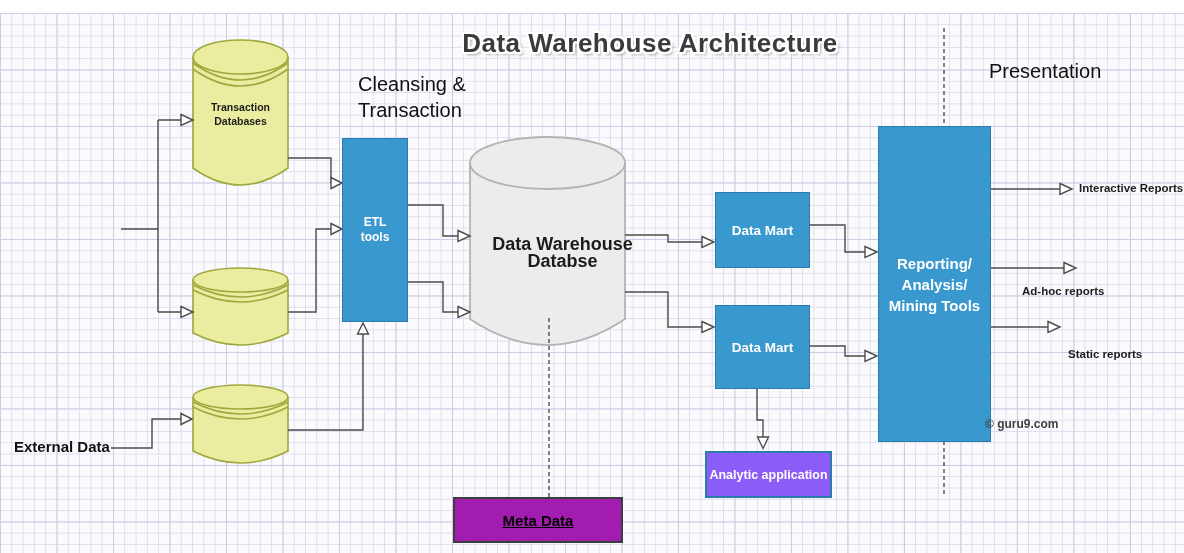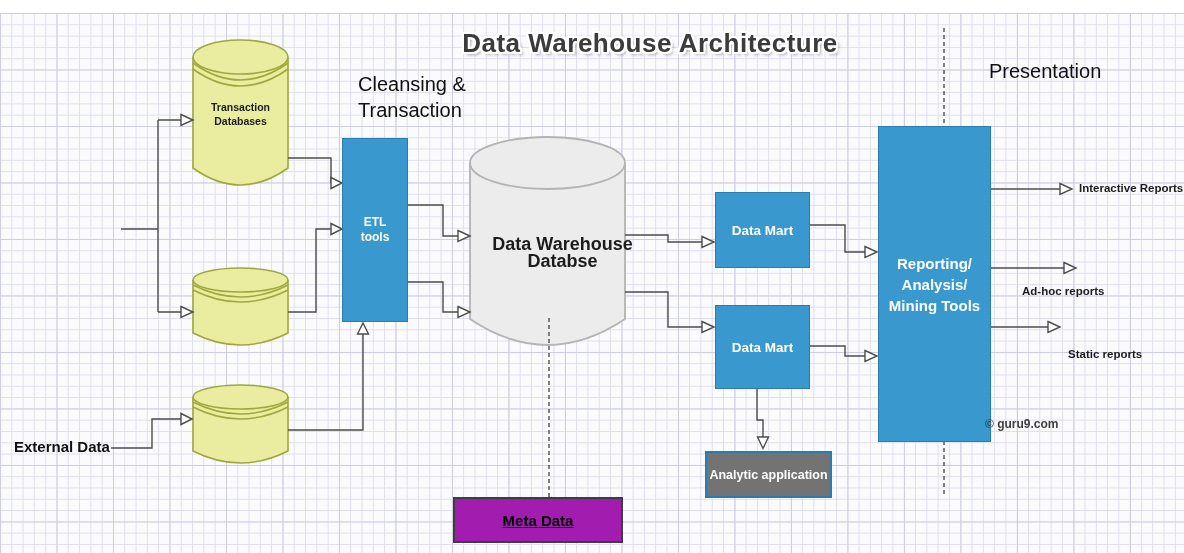--- a/index.html
+++ b/index.html
@@ -46,21 +46,21 @@
   #label-copyright{left:985px;top:417px;font-size:12px;font-weight:700;color:#3f3f3f;}
   #label-transdb{left:193px;top:100px;width:95px;font-size:10.5px;line-height:14px;}
   #label-dw{left:470px;top:236px;width:155px;font-size:18px;line-height:17px;margin-left:15px;}
   #node-os{left:10px;top:113px;width:111px;height:230px;font-size:13px;line-height:17px;}
   #node-etl{left:342px;top:138px;width:66px;height:184px;font-size:12px;line-height:15px;}
   #node-dm1{left:715px;top:192px;width:95px;height:76px;font-size:13.5px;}
   #node-dm2{left:715px;top:305px;width:95px;height:84px;font-size:13.5px;}
   #node-reporting{left:878px;top:126px;width:113px;height:316px;font-size:15px;line-height:21px;}
   #node-analytic{
     left:705px;top:451px;width:127px;height:47px;
-    background:#737373;border:2px solid #2a7cad;color:#ffffff;font-size:12.5px;
+    background:#8b5cf6;border:2px solid #2a7cad;color:#ffffff;font-size:12.5px;
   }
   #node-meta{
     left:453px;top:497px;width:170px;height:46px;
     background:#a21caf;border:2px solid #3d3d3d;color:#000000;font-size:15px;text-decoration:underline;
   }
 </style>
 </head>
 <body>
 
 <div class="canvas">

